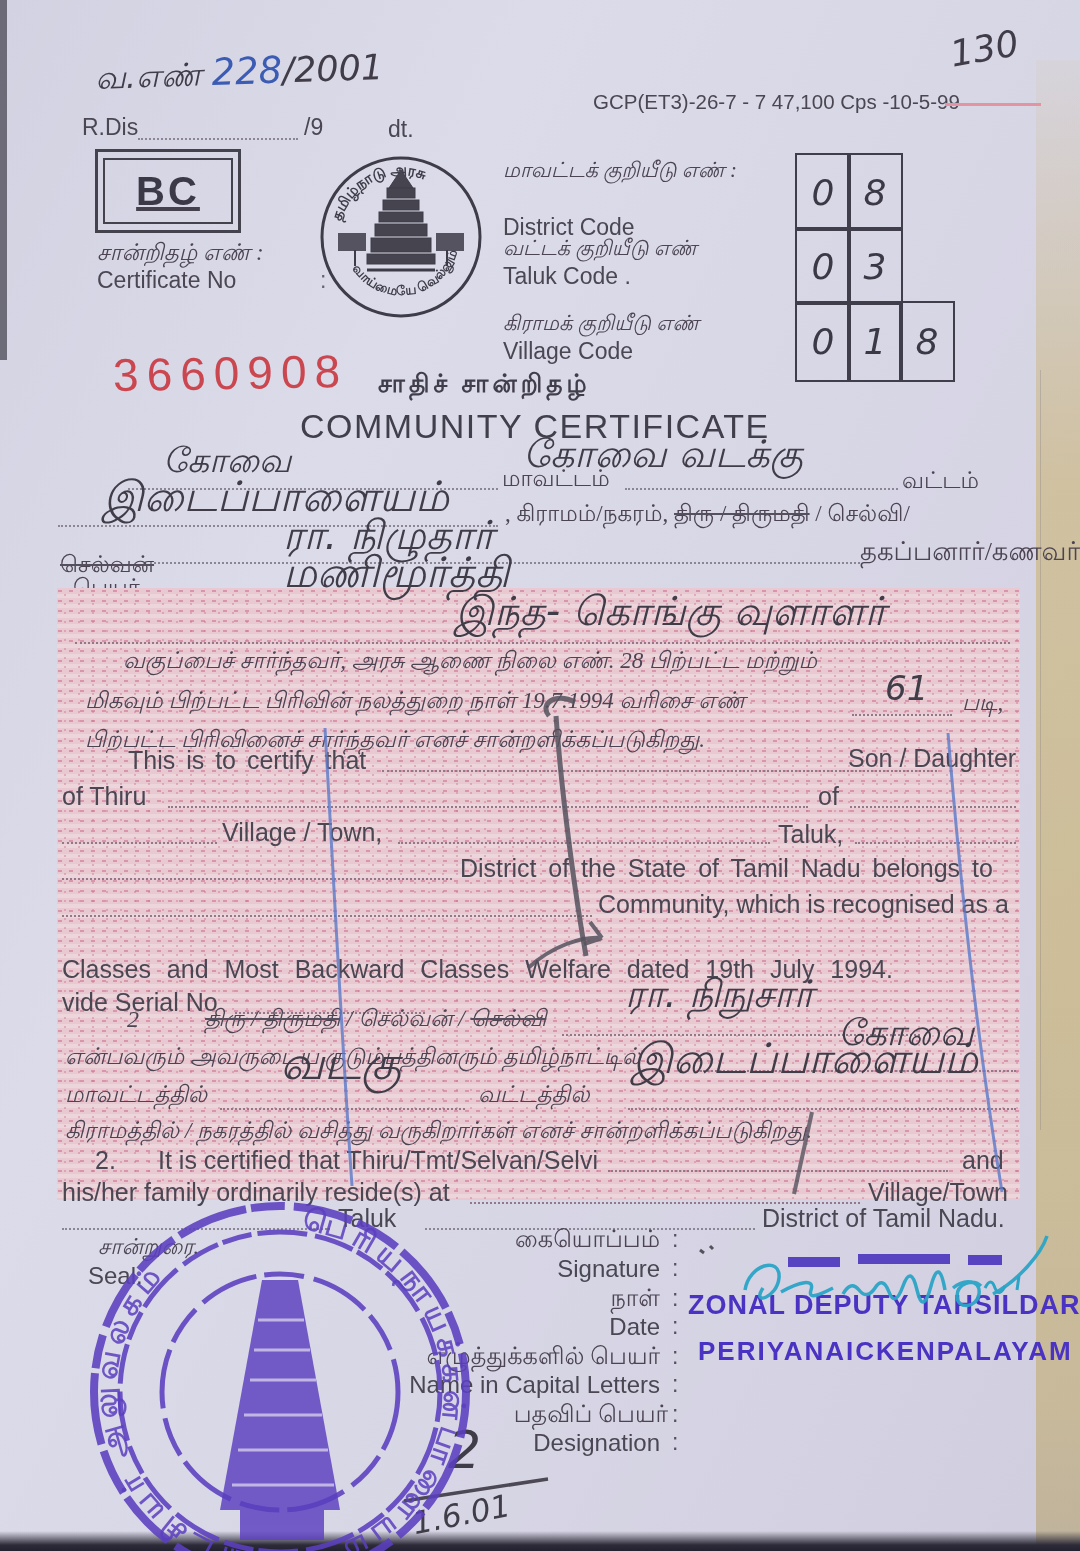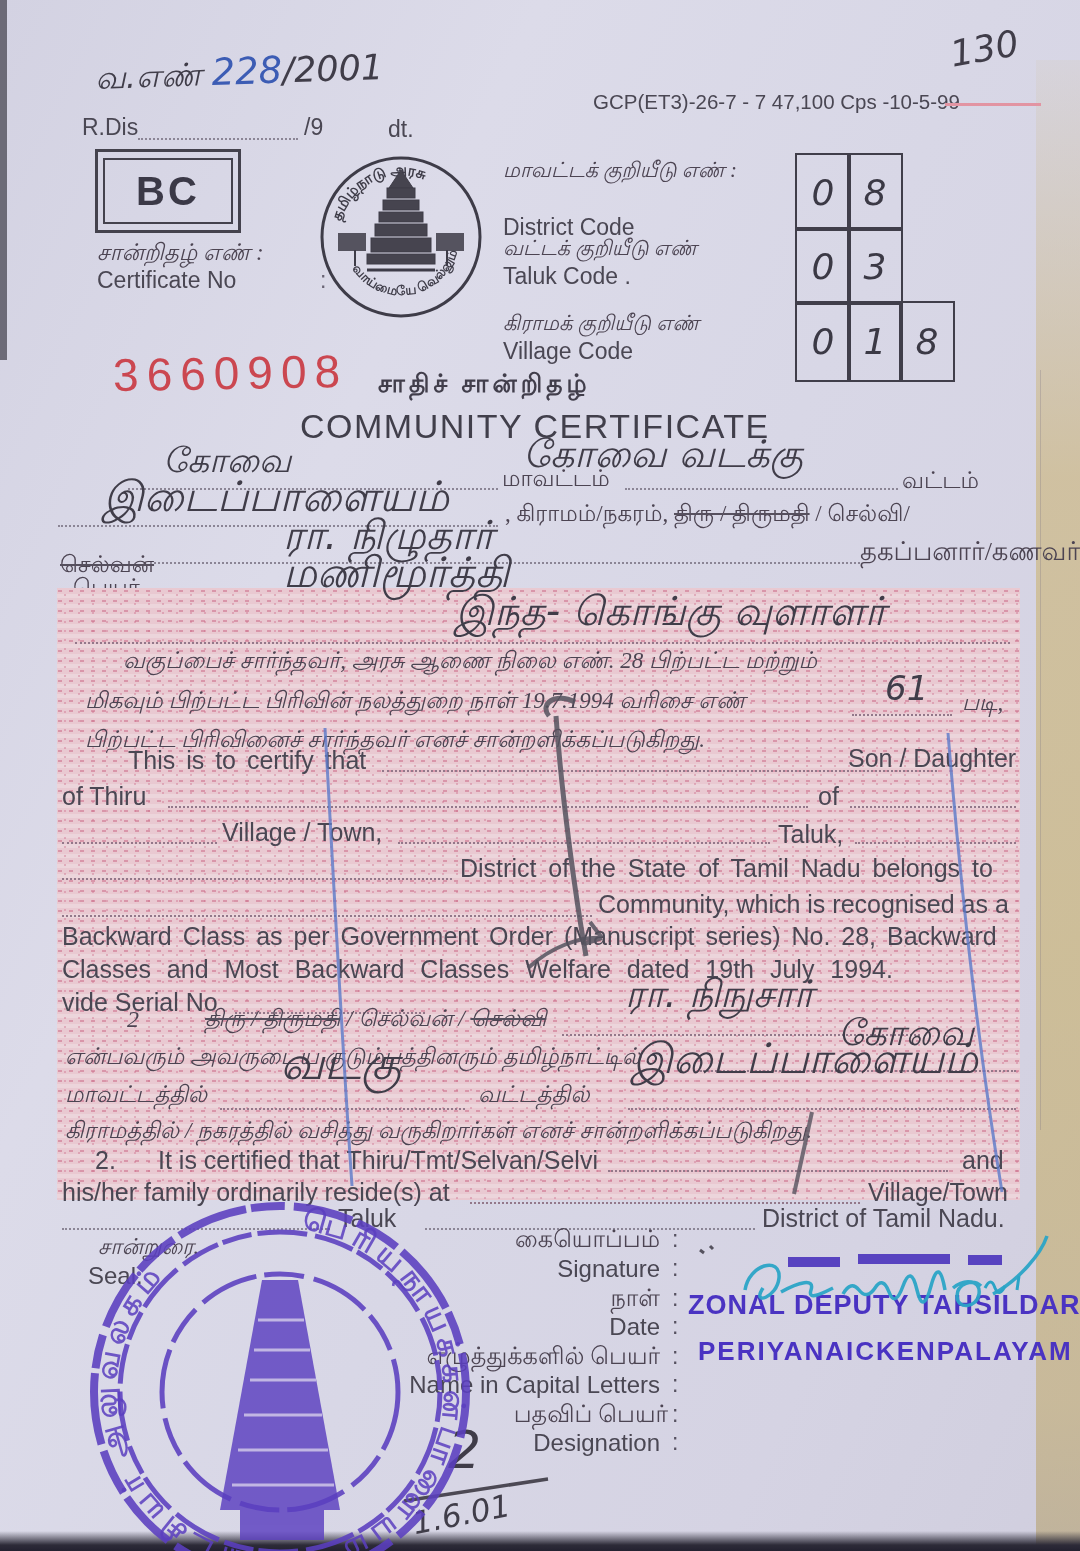--- a/index.html
+++ b/index.html
@@ -21,21 +21,21 @@
   .rightlab{position:absolute;width:310px;text-align:right;}
   #pink-area{position:absolute;left:57px;top:588px;width:963px;height:612px;
      background-color:#ecd5db;
      background-image:
        radial-gradient(3px 2.4px at 3px 3px, rgba(201,99,130,.50) 55%, rgba(0,0,0,0) 62%),
        radial-gradient(2.6px 2px at 8px 7px, rgba(201,99,130,.36) 55%, rgba(0,0,0,0) 62%),
        repeating-linear-gradient(180deg, rgba(214,128,150,.14) 0 6px, rgba(255,255,255,0) 6px 10px);
      background-size:11px 10px,14px 9px,auto;}
   .svglayer{position:absolute;pointer-events:none;}
   #bc-box{position:absolute;left:95px;top:149px;width:140px;height:78px;border:3.5px solid #44424d;
-     display:flex;align-items:center;justify-content:center;}
+     display:flex;align-items:center;justify-content:center;text-decoration:underline;}
   #bc-inner{border:2px solid #44424d;width:126px;height:62px;display:flex;align-items:center;justify-content:center;
      font-size:40px;font-weight:bold;letter-spacing:3px;color:#3b3947;}
   #edge-right{position:absolute;right:0;top:60px;width:44px;height:1491px;
      background:linear-gradient(180deg,rgba(208,192,150,.12) 0%,rgba(205,185,135,.72) 28%,rgba(203,184,132,.78) 60%,rgba(196,176,125,.7) 90%,rgba(180,160,112,.6) 100%);}
   #edge-bottom{position:absolute;left:0;bottom:0;width:1080px;height:20px;
      background:linear-gradient(180deg,rgba(40,38,50,0),#2d2b38 70%,#232130);}
   #edge-left{position:absolute;left:0;top:0;width:7px;height:360px;background:rgba(52,50,62,.65);}
   #crease{position:absolute;left:1040px;top:370px;width:1px;height:760px;background:rgba(120,110,130,.28);}
 </style>
 </head>
@@ -176,21 +176,20 @@
   <div class="dotline pink" style="left:850px;top:806px;width:166px;z-index:3;"></div>
   <div class="dotline pink" style="left:62px;top:842px;width:155px;z-index:3;"></div>
   <div class="pos print-en" style="left:222px;top:818px;font-size:25px;z-index:3;">Village / Town,</div>
   <div class="dotline pink" style="left:398px;top:842px;width:372px;z-index:3;"></div>
   <div class="pos print-en" style="left:778px;top:820px;font-size:25px;z-index:3;">Taluk,</div>
   <div class="dotline pink" style="left:855px;top:842px;width:161px;z-index:3;"></div>
   <div class="dotline pink" style="left:62px;top:878px;width:390px;z-index:3;"></div>
   <div class="pos print-en" style="left:460px;top:854px;font-size:25px;word-spacing:5px;z-index:3;">District of the State of Tamil Nadu belongs to</div>
   <div class="dotline pink" style="left:62px;top:915px;width:530px;z-index:3;"></div>
   <div class="pos print-en" style="left:598px;top:890px;font-size:25px;z-index:3;">Community, which is recognised as a</div>
-  <div class="pos print-en" style="left:62px;top:922px;font-size:25px;word-spacing:4px;z-index:3;">Backward Class as per Government Order (Manuscript series) No. 28, Backward</div>
   <div class="pos print-en" style="left:62px;top:955px;font-size:25px;word-spacing:9px;z-index:3;">Classes and Most Backward Classes Welfare dated 19th July 1994.</div>
   <div class="pos print-en" style="left:62px;top:988px;font-size:25px;z-index:3;">vide Serial No</div>
   <div class="dotline pink" style="left:235px;top:1012px;width:190px;z-index:3;"></div>
 
   <div class="pos print-ta ta-i" style="left:127px;top:1006px;font-size:24px;z-index:3;">2</div>
   <div class="pos print-ta ta-i" style="left:205px;top:1006px;font-size:23px;z-index:3;"><span class="struck">திரு / திருமதி</span><span> / செல்வன் / </span><span class="struck">செல்வி</span></div>
   <div class="dotline pink" style="left:562px;top:1034px;width:358px;z-index:3;"></div>
   <div class="pos hand" style="left:625px;top:972px;font-size:38px;z-index:4;">ரா. நிநுசார்</div>
   <div class="pos print-ta ta-i" style="left:65px;top:1044px;font-size:23px;z-index:3;">என்பவரும் அவருடைய குடும்பத்தினரும் தமிழ்நாட்டில்</div>
   <div class="dotline pink" style="left:700px;top:1070px;width:316px;z-index:3;"></div>

